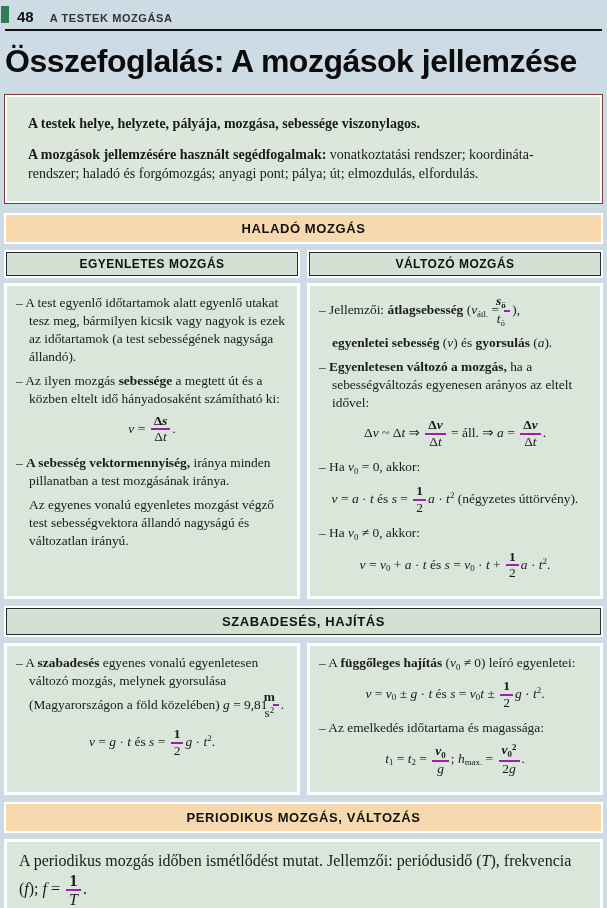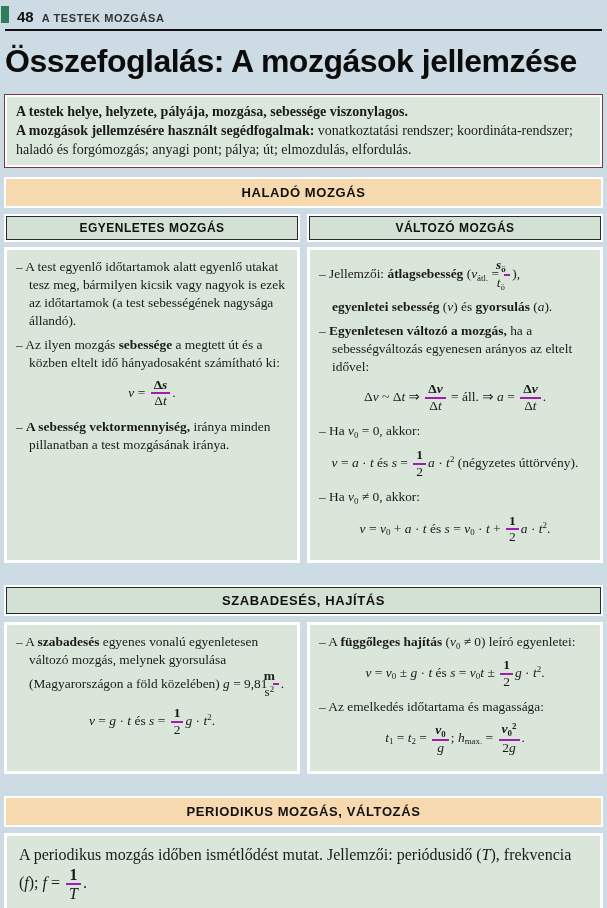--- a/index.html
+++ b/index.html
@@ -2,41 +2,41 @@
 <html><head>
 <meta charset="utf-8">
 <style>
   html,body{margin:0;padding:0;}
   .page{
     width:607px;height:908px;box-sizing:border-box;
     background:#cddce4;padding:5px 4px 0 4px;overflow:hidden;
     font-family:"Liberation Serif", serif;color:#1a1a1a;position:relative;
   }
   
-  .pagehead{position:relative;display:flex;align-items:baseline;gap:8px;
+  .pagehead{position:relative;display:flex;align-items:baseline;gap:16px;
     border-bottom:2px solid #111;padding:3px 0 4px 12px;margin:0 1px 6px 1px;}
   .corner-tab{position:absolute;left:-4px;top:1px;width:8px;height:17px;background:#2f7d5a;}
   .pagenum{font-family:"Liberation Sans",sans-serif;font-weight:bold;font-size:15px;color:#111;}
   .chapter{font-family:"Liberation Sans",sans-serif;font-weight:600;font-size:11px;
     letter-spacing:0.6px;color:#333;text-align:right;}
   
   .title{margin:12px 0 14px 1px;font-family:"Liberation Sans",sans-serif;font-weight:800;
     font-size:32px;letter-spacing:-0.5px;color:#0c0c0c;}
   
   .framed{border:1px solid #7a3a3a;background:#fff;padding:2px;margin-bottom:9px;}
   .framed-in{background:#dce7db;padding:5px 9px 6px;font-size:14px;line-height:1.36;}
-  .framed-in p{margin:0;font-family:Liberation Serif, serif;}
+  .framed-in p{margin:12px;font-family:Liberation Serif, serif;}
   
   .rim{background:#fff;padding:2px;margin-bottom:6px;}
   .banner{font-family:"Liberation Sans",sans-serif;font-weight:bold;font-size:13px;
     letter-spacing:0.6px;text-align:center;padding:6px 0;color:#111;}
   .banner-orange{background:#f7d9af;}
   .banner-green{background:#d2e1d3;border:1px solid #2a2a2a;padding:5px 0;}
   
-  .cols{display:flex;gap:7px;margin-bottom:22px;align-items:stretch;}
+  .cols{display:flex;gap:7px;margin-bottom:7px;align-items:stretch;}
   .col{flex:1;display:flex;flex-direction:column;gap:5px;min-width:0;}
   .colhead-rim{background:#fff;padding:2px;}
   .colhead{background:#d2e1d3;border:1px solid #2a2a2a;text-align:center;
     font-family:"Liberation Sans",sans-serif;font-weight:bold;font-size:12px;
     letter-spacing:0.5px;padding:4px 0;color:#111;}
   .cbox{flex:1;border:3px solid #fff;background:#dae6d9;padding:8px 9px 6px;}
   .fullbox{border:3px solid #fff;background:#dae6d9;padding:8px 12px;margin-bottom:25px;
     font-size:16px;line-height:1.4;}
   
   .para{font-size:13.4px;line-height:1.34;margin:0 0 6px;padding-left:13px;text-indent:-13px;}
@@ -77,20 +77,21 @@
   <div class="cols">
     <div class="col">
       <div class="colhead-rim">
         <div class="colhead">EGYENLETES MOZGÁS</div>
       </div>
       <div class="cbox">
         <p class="para">– A test egyenlő időtartamok alatt egyenlő utakat tesz meg, bármilyen kicsik vagy nagyok is ezek az időtartamok (a test sebességének nagysága állandó).</p>
         <p class="para">– Az ilyen mozgás <b>sebessége</b> a megtett út és a közben eltelt idő hányadosaként számítható ki:</p>
         <p class="formula"><i>v</i> = <span class="fr"><span class="fn">Δ<i>s</i></span><span class="fd">Δ<i>t</i></span></span>.</p>
         <p class="para">– <b>A sebesség vektormennyiség,</b> iránya minden pillanatban a test mozgásának iránya.</p>
+        <p class="para-cont">Az egyenes vonalú egyenletes mozgást végző test sebességvektora állandó nagyságú és változatlan irányú.</p>
       </div>
     </div>
     <div class="col">
       <div class="colhead-rim">
         <div class="colhead">VÁLTOZÓ MOZGÁS</div>
       </div>
       <div class="cbox">
         <p class="para">– Jellemzői: <b>átlagsebesség</b> (<i>v</i><sub>átl.</sub> = <span class="fr"><span class="fn"><i>s</i><sub>ö</sub></span><span class="fd"><i>t</i><sub>ö</sub></span></span>),</p>
         <p class="para-cont"><b>egyenletei sebesség</b> (<i>v</i>) és <b>gyorsulás</b> (<i>a</i>).</p>
         <p class="para">– <b>Egyenletesen változó a mozgás,</b> ha a sebességváltozás egyenesen arányos az eltelt idővel:</p>

